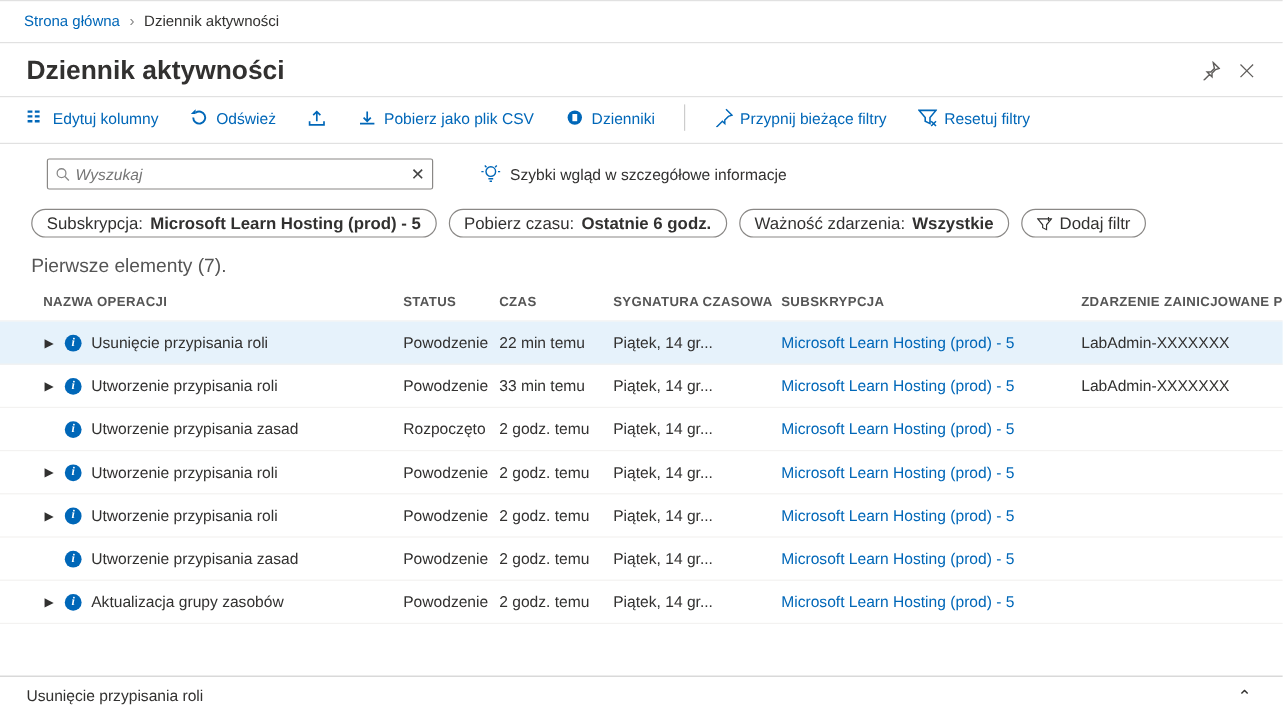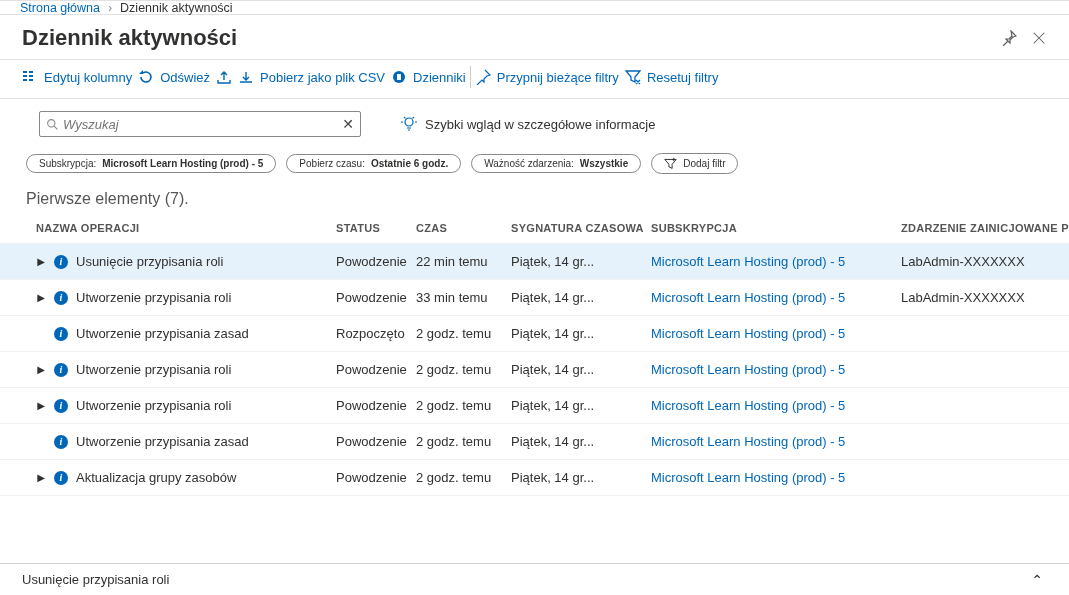--- a/index.html
+++ b/index.html
@@ -11,21 +11,21 @@
     background: #fff;
     width: 1069px;
     height: 595px;
     overflow: hidden;
     position: relative;
   }
   a { color: #0067b8; text-decoration: none; cursor: pointer; }
 
   
   .crumb-bar {
-    height: 15px;
+    height: 36px;
     border-bottom: 1px solid #e1e1e1;
     border-top: 1px solid #e1e1e1;
     display: flex;
     align-items: center;
     padding: 0 20px;
     font-size: 12.5px;
   }
   .crumb-sep { margin: 0 8px; color: #888; }
 
   
@@ -45,21 +45,21 @@
     margin-left: 14px;
     cursor: pointer;
     color:#605e5c;
     display:flex; align-items:center; justify-content:center;
   }
 
   
   .toolbar {
     display:flex;
     align-items:center;
-    gap: 6px;
+    gap: 26px;
     padding: 6px 22px 10px 22px;
     border-top: 1px solid #e1e1e1;
     border-bottom: 1px solid #e1e1e1;
   }
   .tbtn {
     display:flex;
     align-items:center;
     gap:6px;
     color:#323130;
     cursor:pointer;
@@ -110,21 +110,21 @@
     display:flex;
     align-items:center;
     gap:10px;
     padding: 10px 22px 6px 26px;
     flex-wrap:wrap;
   }
   .pill {
     border:1px solid #8a8886;
     border-radius:14px;
     padding:3px 12px;
-    font-size:10px;
+    font-size:14px;
     display:flex;
     align-items:center;
     gap:6px;
     cursor:pointer;
     white-space:nowrap;
   }
 
   .summary {
     padding: 10px 12px 4px 26px;
     font-size:16px;

